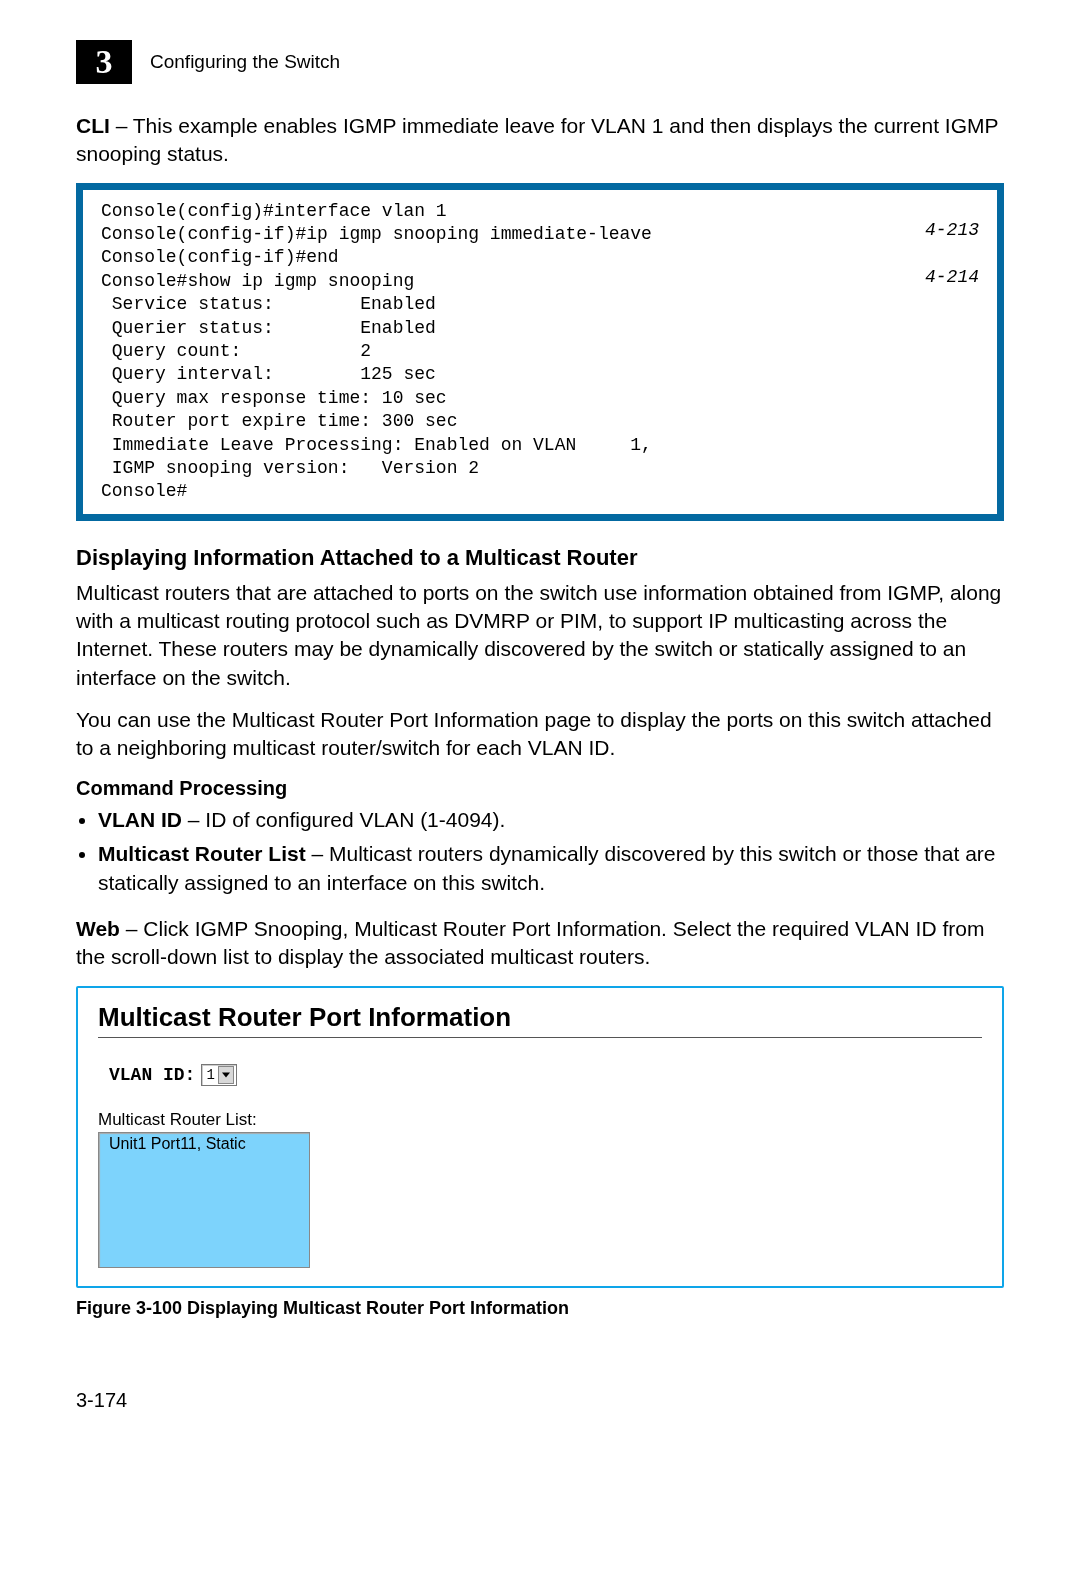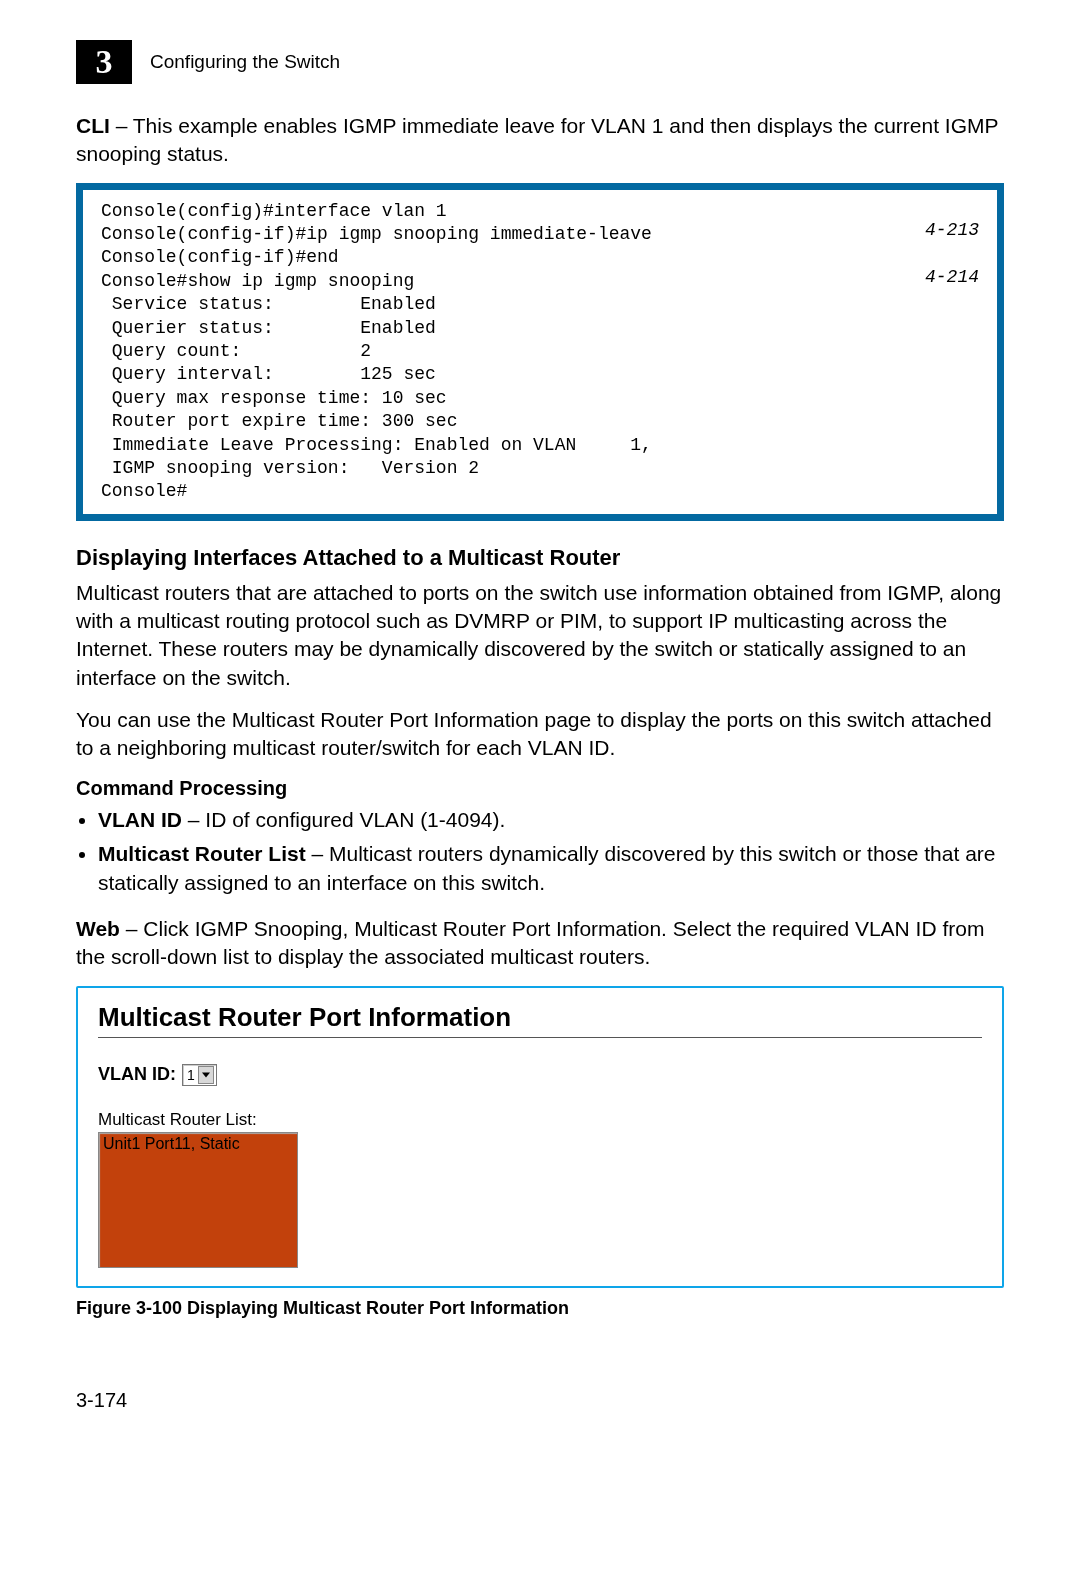--- a/index.html
+++ b/index.html
@@ -100,27 +100,28 @@
     font-size: 26px;
     font-weight: bold;
     margin: 6px 0 2px 0;
   }
   .web-hr {
     border: none;
     border-top: 1.5px solid #555;
     margin: 4px 0 26px 0;
   }
   .vlan-row {
-    font-family: Liberation Sans, sans-serif;
+    font-family: Liberation Mono, monospace;
     font-size: 18px;
     font-weight: bold;
     margin-bottom: 24px;
     display:flex;
     align-items:center;
     gap:6px;
+    margin-left:11px;
   }
   .vlan-select {
     display:inline-flex;
     align-items:center;
     border:1px solid #777;
     background:#fff;
     height:20px;
     font-size:14px;
     font-weight:normal;
     padding:0 2px 0 4px;
@@ -140,22 +141,22 @@
   .mr-label {
     font-family: Liberation Sans, sans-serif;
     font-size: 17px;
     margin-bottom: 2px;
   }
   .mr-listbox {
     width: 190px;
     height: 130px;
     border: 1px solid #888;
     box-shadow: inset 1px 1px 1px #aaa;
-    background: #c2410c;
-    padding: 2px 4px;
+    background: #7dd3fc;
+    padding: 2px 10px;
     font-family: Arial, sans-serif;
     font-size: 16px;
   }
   .figure-caption {
     text-align: left;
     font-size: 18px;
     font-weight: bold;
     margin: 10px 0 70px 0;
   }
   .page-number {
@@ -185,21 +186,21 @@
 <span> Service status:        Enabled</span>
 <span> Querier status:        Enabled</span>
 <span> Query count:           2</span>
 <span> Query interval:        125 sec</span>
 <span> Query max response time: 10 sec</span>
 <span> Router port expire time: 300 sec</span>
 <span> Immediate Leave Processing: Enabled on VLAN     1,</span>
 <span> IGMP snooping version:   Version 2</span>
 <span>Console#</span></div>
 
-  <div class="section-heading">Displaying Interfaces Attached to a Multicast Router</div>
+  <div class="section-heading">Displaying Information Attached to a Multicast Router</div>
   <p class="body-text">Multicast routers that are attached to ports on the switch use information obtained from IGMP, along with a multicast routing protocol such as DVMRP or PIM, to support IP multicasting across the Internet. These routers may be dynamically discovered by the switch or statically assigned to an interface on the switch.</p>
   <p class="body-text">You can use the Multicast Router Port Information page to display the ports on this switch attached to a neighboring multicast router/switch for each VLAN ID.</p>
 
   <div class="sub-heading">Command Processing</div>
   <ul class="bullets">
     <li><b>VLAN ID</b><span> – ID of configured VLAN (1-4094).</span></li>
     <li><b>Multicast Router List</b><span> – Multicast routers dynamically discovered by this switch or those that are statically assigned to an interface on this switch.</span></li>
   </ul>
 
   <p class="body-text">

